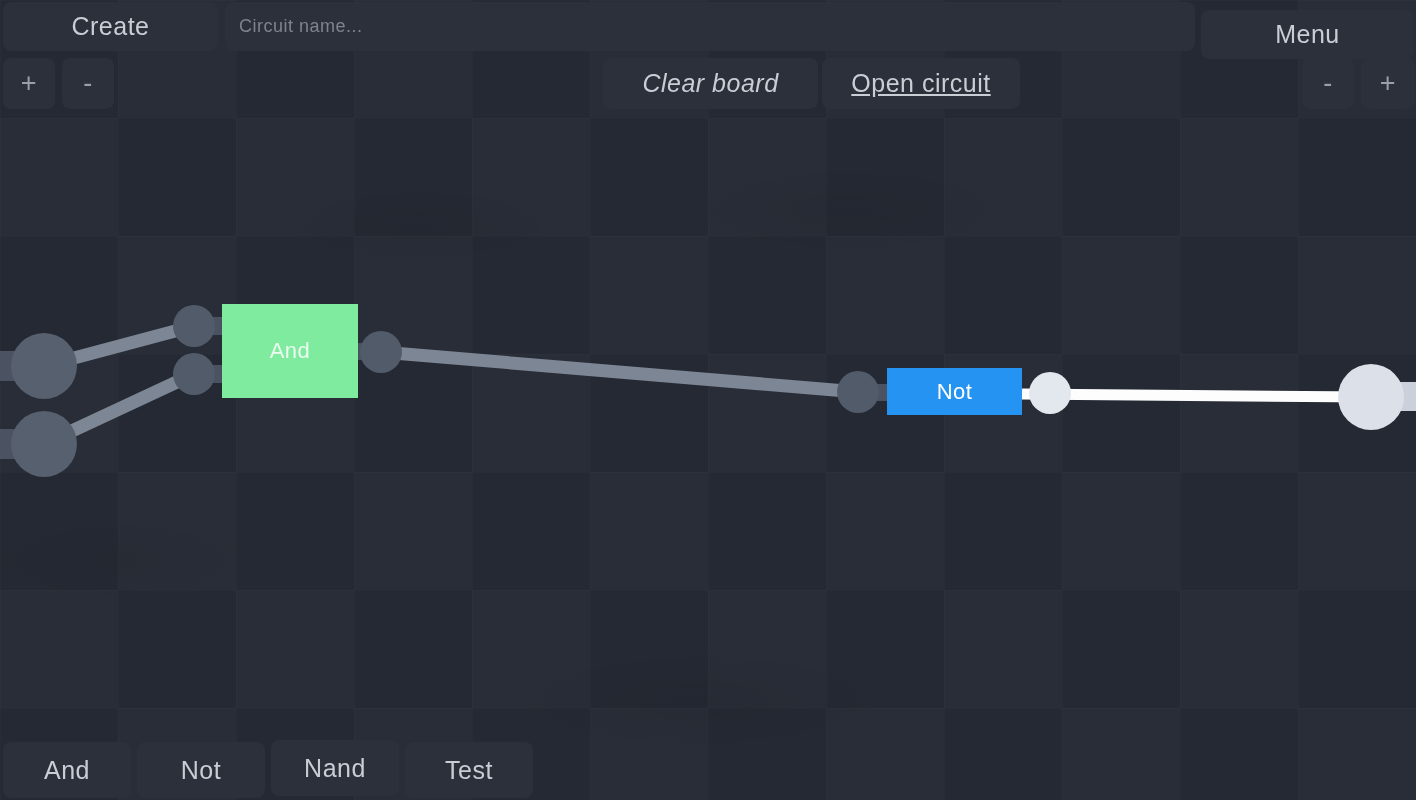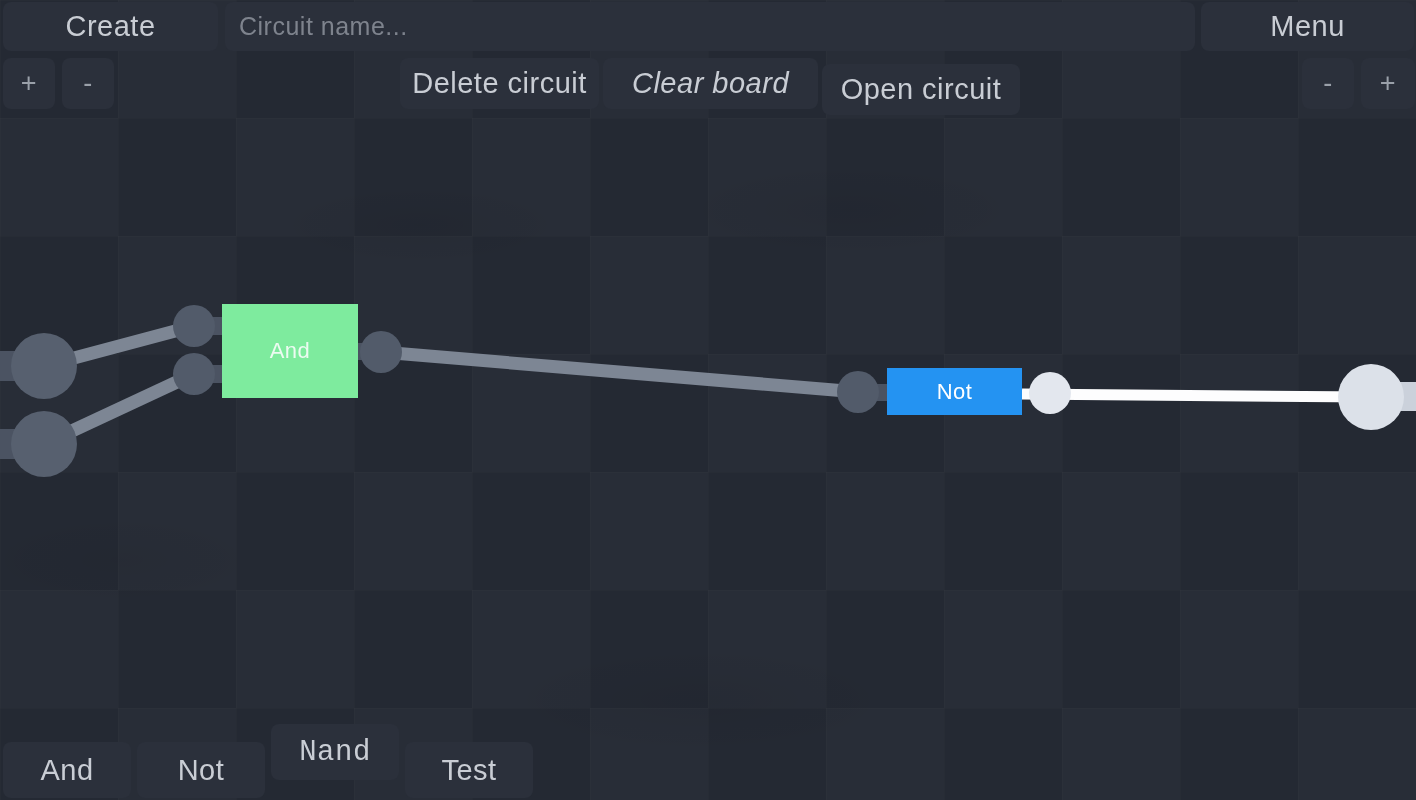--- a/index.html
+++ b/index.html
@@ -15,29 +15,29 @@
       repeating-conic-gradient(rgba(255,255,255,0.014) 0% 25%, rgba(0,0,0,0.014) 25% 50%),
       linear-gradient(rgba(255,255,255,0.012) 1px, transparent 1px),
       linear-gradient(90deg, rgba(255,255,255,0.012) 1px, transparent 1px);
     background-size:auto,auto,auto,auto,236px 236px,118px 118px,118px 118px;
     font-family:"Liberation Sans", sans-serif;
   }
   .btn{
     position:absolute;display:flex;align-items:center;justify-content:center;
     background:#2b303b;border:none;border-radius:8px;
     color:#c9cdd4;font-family:"Liberation Sans", sans-serif;
-    font-size:29px;letter-spacing:0.5px;cursor:pointer;box-sizing:border-box;
+    font-size:25px;letter-spacing:0.5px;cursor:pointer;box-sizing:border-box;
     z-index:30;
   }
   .btn.small{font-size:27px;color:#9aa0a9;}
   #circuit-name{
     position:absolute;left:225px;top:2px;width:970px;height:49px;
     background:#2b303b;border:none;border-radius:8px;box-sizing:border-box;
     color:#c9cdd4;font-family:"Liberation Sans", sans-serif;
-    font-size:25px;letter-spacing:0.5px;padding:0 14px;z-index:30;
+    font-size:18px;letter-spacing:0.5px;padding:0 14px;z-index:30;
   }
   #circuit-name::placeholder{color:#7e838d;opacity:1;}
   #wire-layer{position:absolute;left:0;top:0;z-index:10;}
   .gate{
     position:absolute;display:flex;align-items:center;justify-content:center;
     font-size:22px;letter-spacing:0.5px;z-index:20;cursor:pointer;
   }
   #and-gate{left:222px;top:304px;width:136px;height:94px;background:#7eeb9e;color:#ecfbf1;}
   #not-gate{left:887px;top:368px;width:135px;height:47px;background:#2493f2;color:#ffffff;}
 </style>
@@ -75,28 +75,27 @@
 
   <div class="gate" id="and-gate">
     <span>And</span>
   </div>
   <div class="gate" id="not-gate">
     <span>Not</span>
   </div>
 
   <button class="btn" style="left:3px;top:2px;width:215px;height:49px;">Create</button>
   <input id="circuit-name" type="text" placeholder="Circuit name..." value="" style="">
-  <button class="btn" style="left:1201px;top:2px;width:213px;height:49px;">Menu</button>
+  <button class="btn" style="left:1201px;top:10px;width:213px;height:49px;">Menu</button>
 
   <button class="btn small" style="left:3px;top:58px;width:52px;height:51px;">+</button>
   <button class="btn small" style="left:62px;top:58px;width:52px;height:51px;">-</button>
-  <button class="btn" style="left:400px;top:58px;width:199px;height:51px;">Delete circuit</button>
   <button class="btn" style="left:603px;top:58px;width:215px;height:51px;font-style:italic;">Clear board</button>
-  <button class="btn" style="left:822px;top:64px;width:198px;height:51px;">Open circuit</button>
+  <button class="btn" style="left:822px;top:58px;width:198px;height:51px;text-decoration:underline;">Open circuit</button>
   <button class="btn small" style="left:1302px;top:58px;width:52px;height:51px;">-</button>
   <button class="btn small" style="left:1361px;top:58px;width:54px;height:51px;">+</button>
 
   <button class="btn" style="left:3px;top:742px;width:128px;height:56px;">And</button>
   <button class="btn" style="left:137px;top:742px;width:128px;height:56px;">Not</button>
-  <button class="btn" style="left:271px;top:724px;width:128px;height:56px;font-family:Liberation Mono, monospace;">Nand</button>
+  <button class="btn" style="left:271px;top:740px;width:128px;height:56px;">Nand</button>
   <button class="btn" style="left:405px;top:742px;width:128px;height:56px;text-align:right;">Test</button>
 
 </div>
 
 </body></html>

